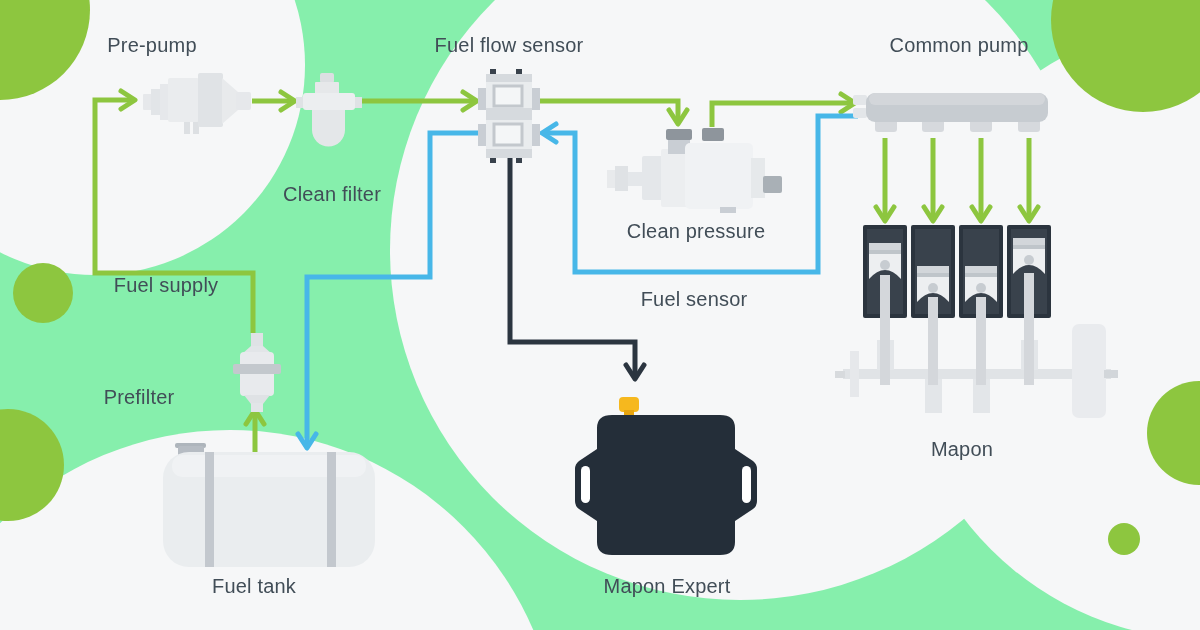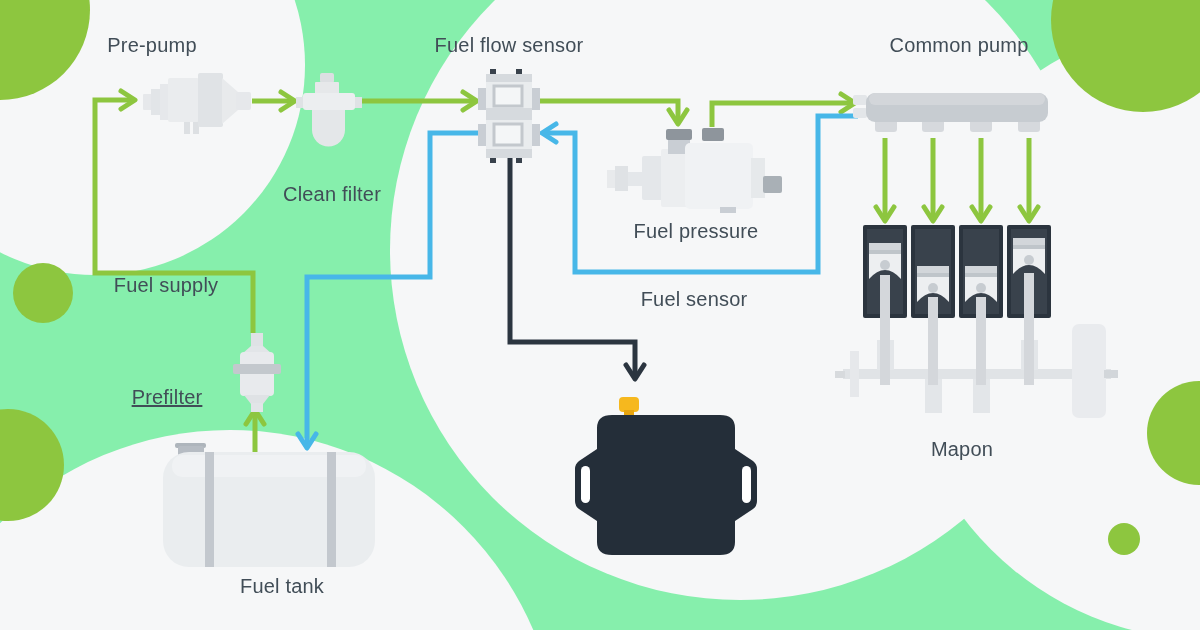--- a/index.html
+++ b/index.html
@@ -222,21 +222,22 @@
       <rect x="581" y="466" width="9" height="37" rx="4.5" fill="#ffffff"></rect>
       <rect x="742" y="466" width="9" height="37" rx="4.5" fill="#ffffff"></rect>
     </g>
   </svg>
 
   <div class="lbl" style="left:152px; top:32px;">Pre-pump</div>
   <div class="lbl" style="left:332px; top:148px;margin-top:33px;">Clean filter</div>
   <div class="lbl" style="left:509px; top:32px;">Fuel flow sensor</div>
   <div class="lbl" style="left:959px; top:32px;">Common pump</div>
   <div class="lbl" style="left:696px; top:218px;">
-    <div>Fuel pressure</div>
+    <div>Clean pressure</div>
   </div>
   <div class="lbl" style="left:166px; top:272px;">Fuel supply</div>
   <div class="lbl" style="left:694px; top:286px;">Fuel sensor</div>
-  <div class="lbl" style="left:167px; top:384px;text-decoration:underline;">Prefilter</div>
-  <div class="lbl" style="left:282px; top:573px;text-align:right;">Fuel tank</div>
+  <div class="lbl" style="left:139px; top:384px;">Prefilter</div>
+  <div class="lbl" style="left:254px; top:573px;text-align:right;">Fuel tank</div>
+  <div class="lbl" style="left:667px; top:573px;">Mapon Expert</div>
   <div class="lbl" style="left:962px; top:436px;">Mapon</div>
 
 </div>
 
 </body></html>

